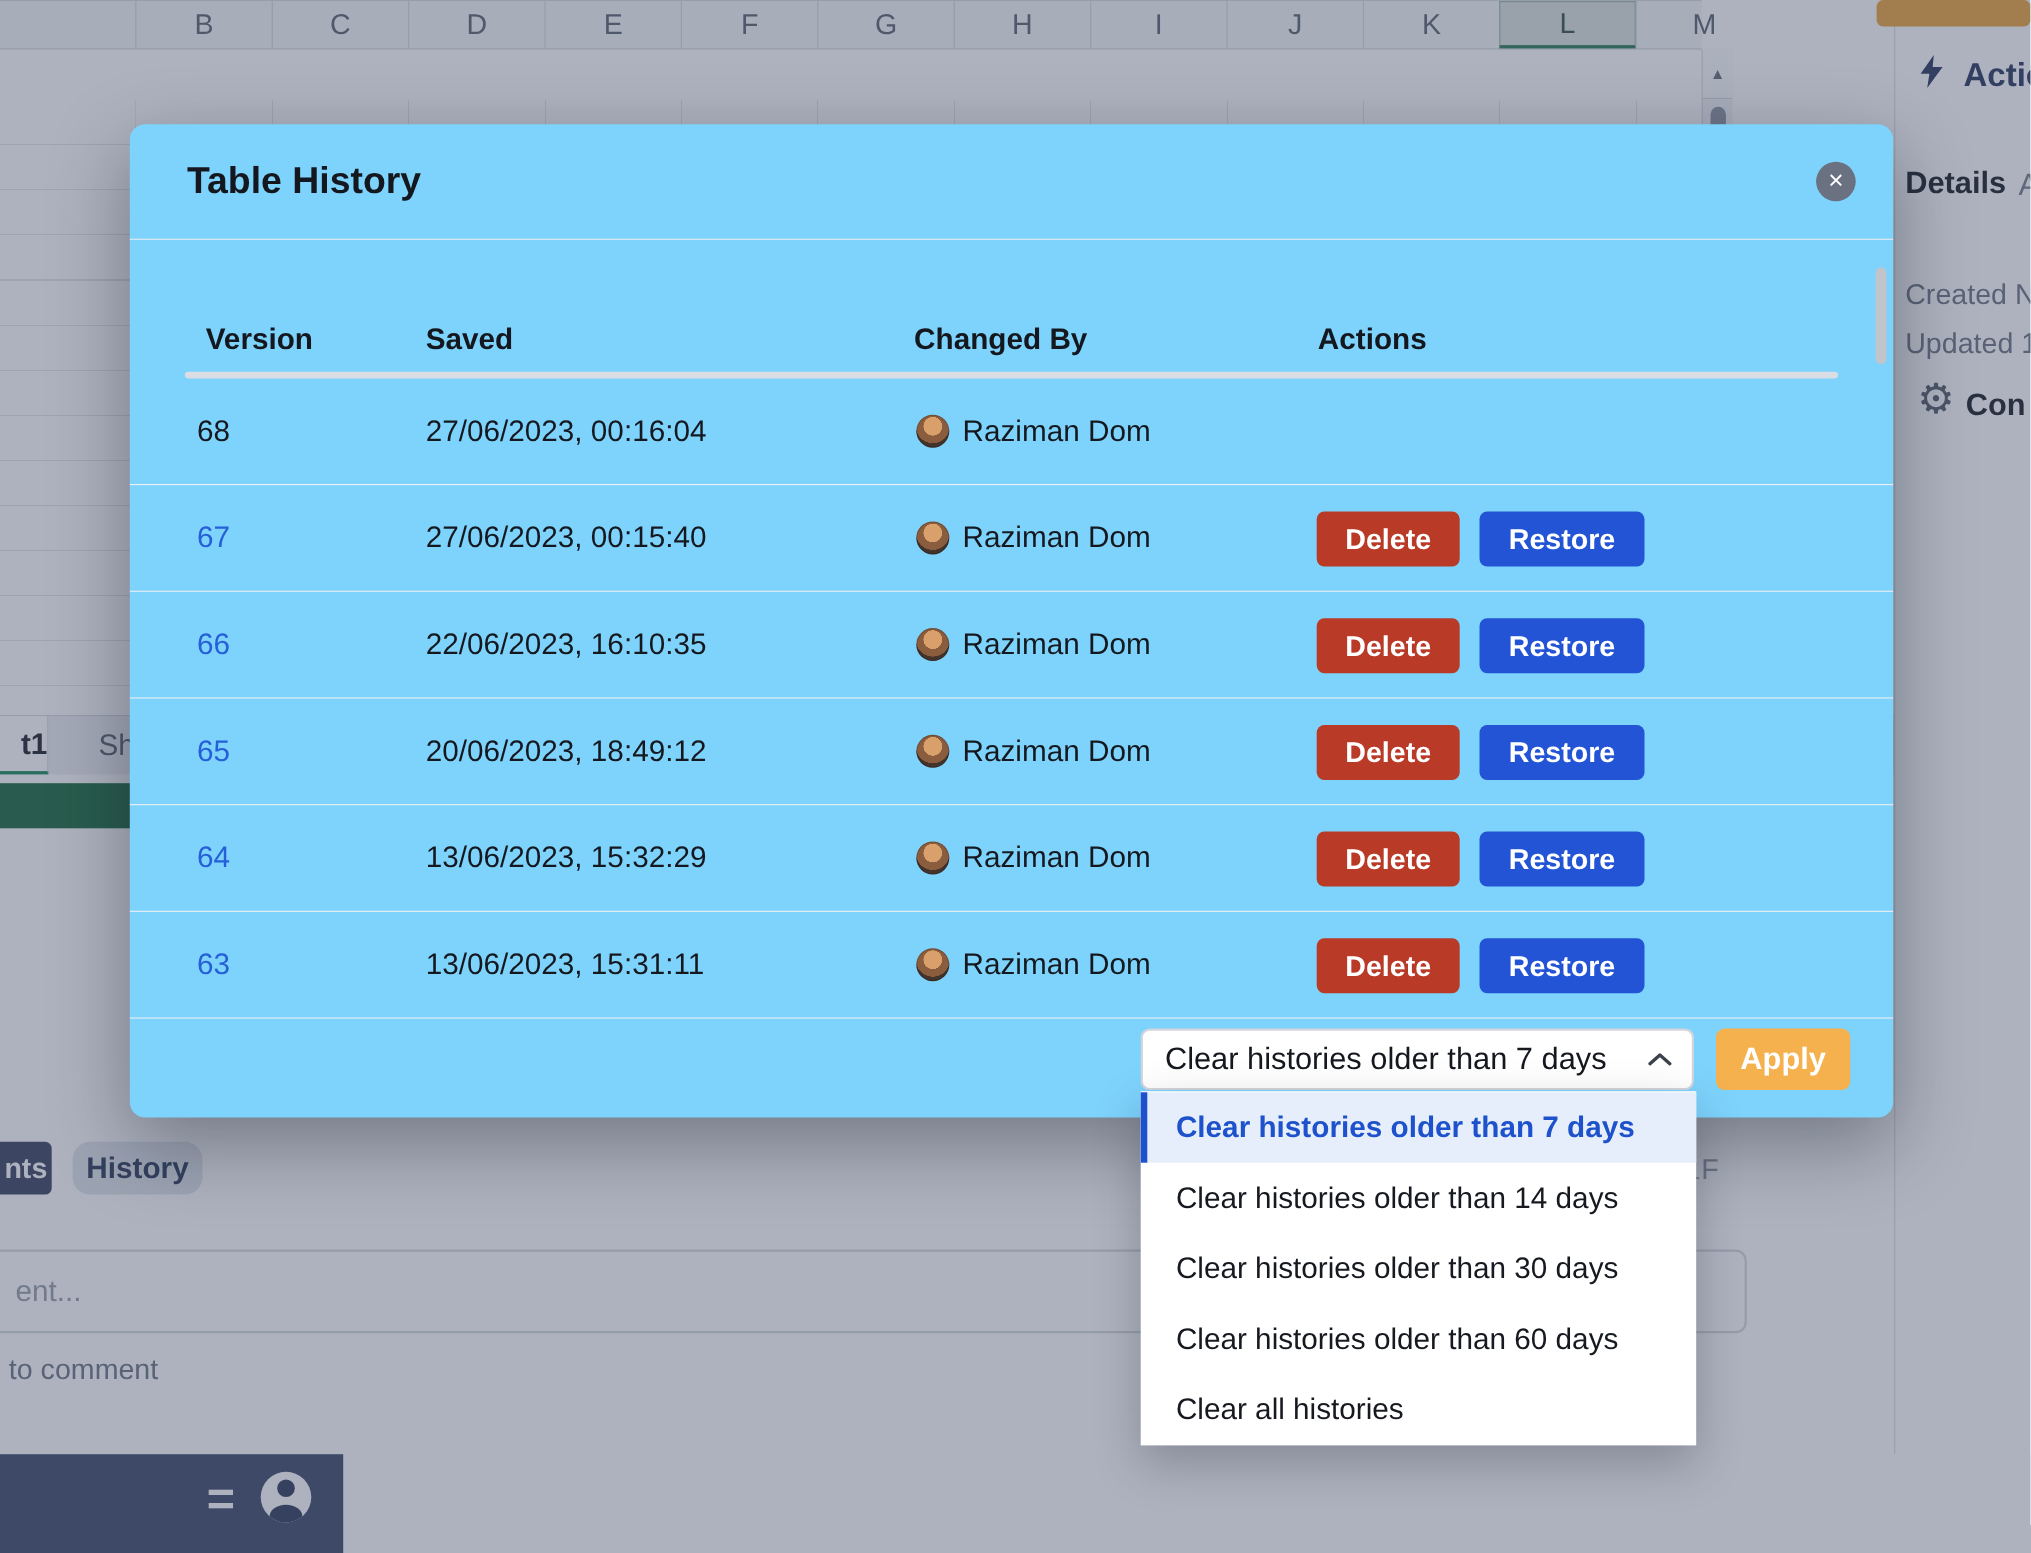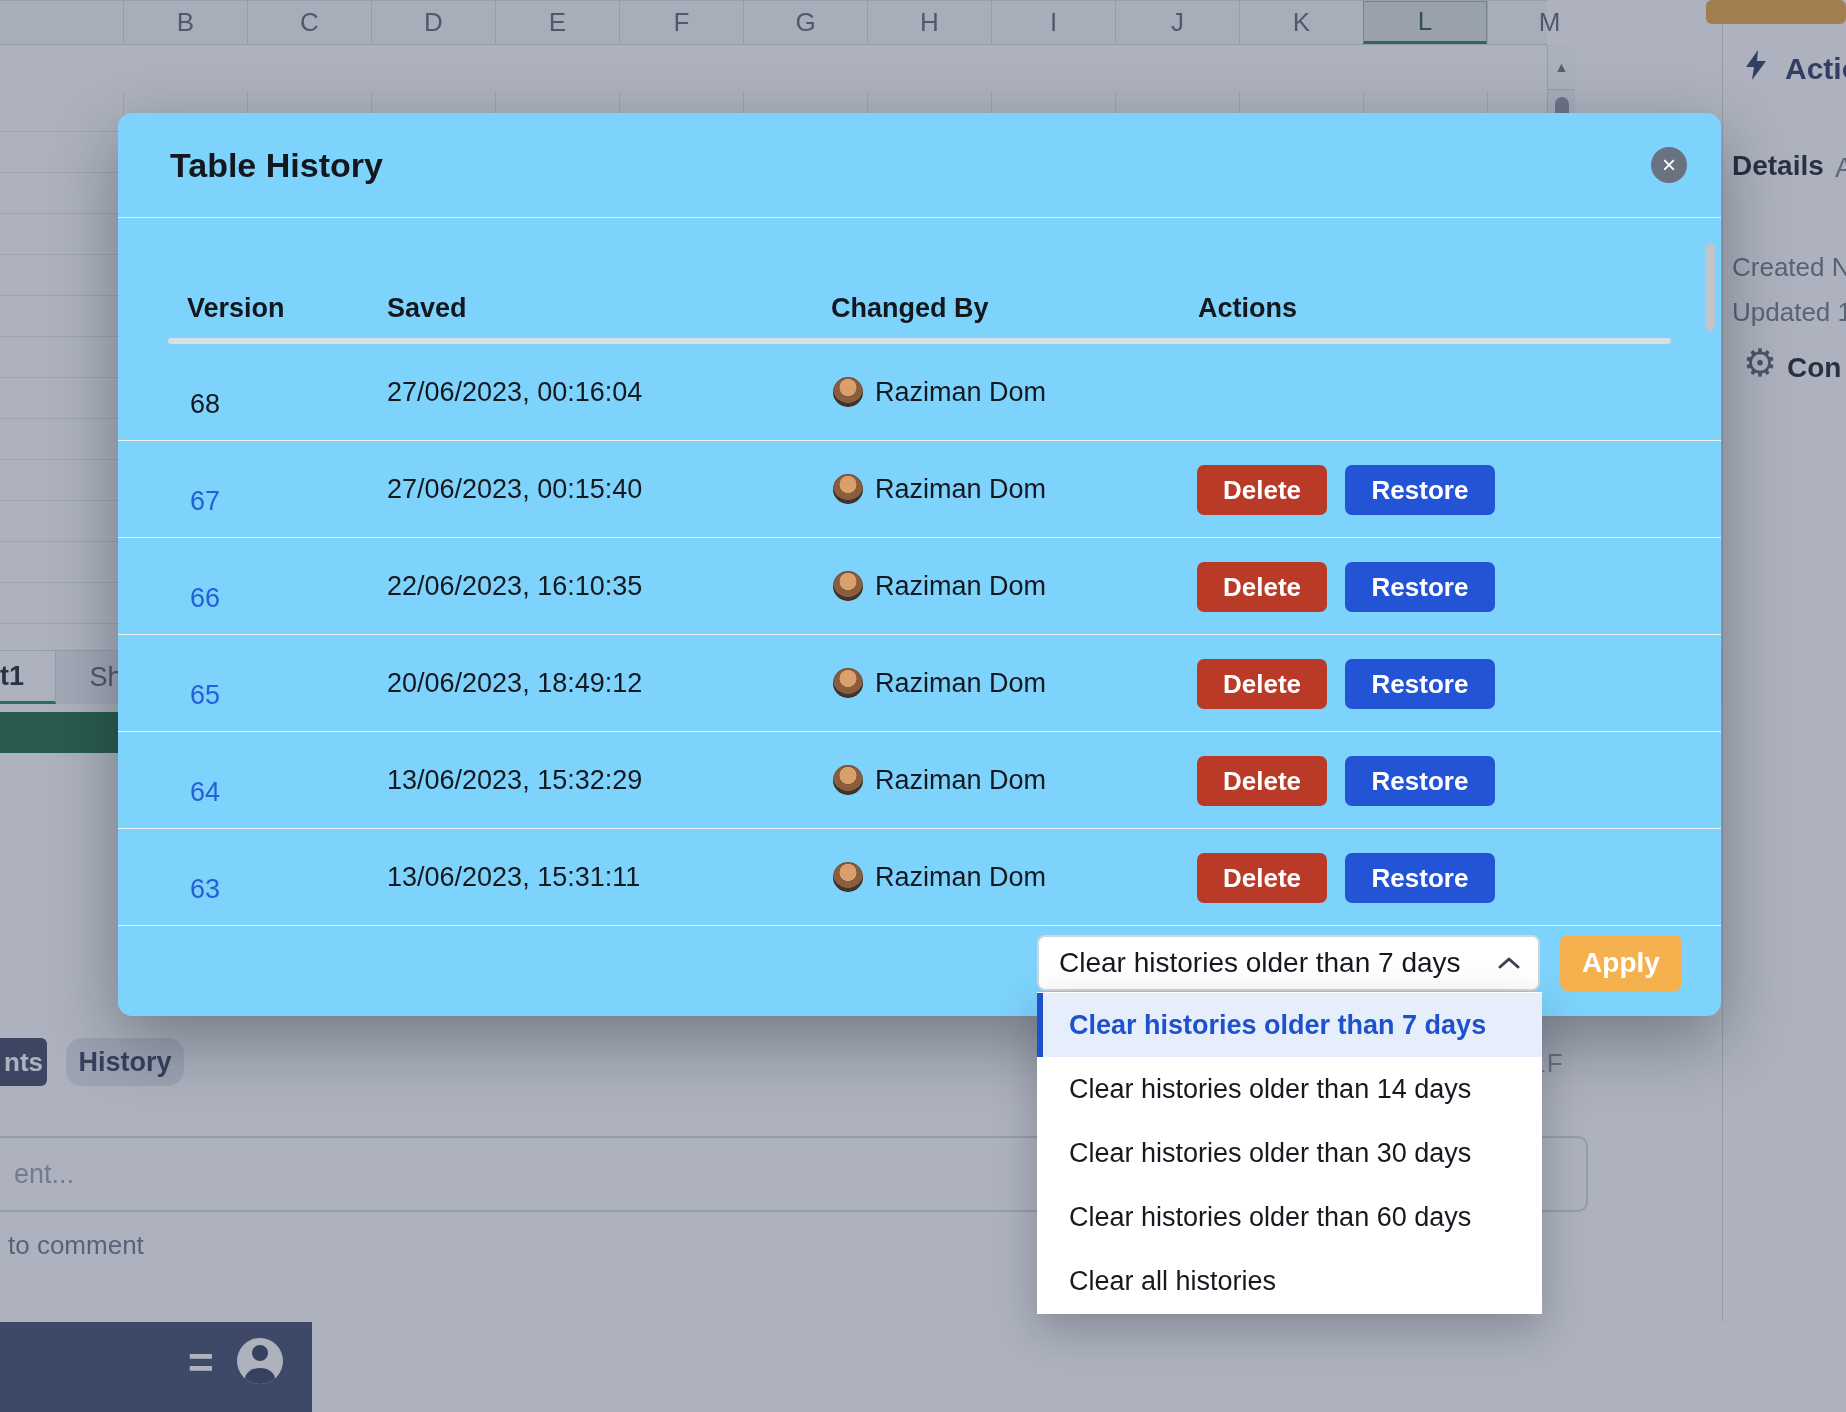--- a/index.html
+++ b/index.html
@@ -15,23 +15,23 @@
     border-top:1px solid #d8dbdf; border-bottom:1px solid #cfd3d8; }
   .colcell { position:absolute; top:0; width:124px; height:100%; border-left:1px solid #d4d7db;
     display:flex; align-items:center; justify-content:center; font-size:26px; color:#5f6670; }
   .colcell.selected { background:#dde4de; border:1px solid #9db3a6; border-bottom:3px solid #2f7a55; color:#39544a; }
   .grid-cols { left:123px; top:91px; width:1424px; height:559px;
     background:repeating-linear-gradient(to right, #e3e5e9 0 1px, transparent 1px 124px); }
   .grid-rows { left:0; top:91px; width:123px; height:559px;
     background:repeating-linear-gradient(to bottom, transparent 0 40px, #e3e5e9 40px 41px); }
 
   .sheetbar { left:0; top:650px; width:1722px; height:54px; background:#eef0f3; border-top:1px solid #d6d9dd; }
-  .sheettab-active { position:absolute; left:0; top:0; width:56px; height:100%; background:#fff;
+  .sheettab-active { position:absolute; left:0; top:0; width:44px; height:100%; background:#fff;
     border-right:1px solid #d6d9dd; border-bottom:3px solid #1c8a5a;
-    display:flex; align-items:center; justify-content:flex-start; font-weight:700; font-size:27px; color:#20242b; }
+    display:flex; align-items:center; justify-content:flex-end; font-weight:700; font-size:27px; color:#20242b; }
   .sheettab { position:absolute; left:54px; top:0; width:120px; height:100%;
     border-right:1px solid #d6d9dd; display:flex; align-items:center; justify-content:center;
     font-size:27px; color:#5b626b; }
   .green-cell { left:0; top:712px; width:123px; height:41px; background:#1d6b3e; }
 
   .ss-scrollbar { left:1547px; top:45px; width:28px; height:605px; background:#f3f4f6; border-left:1px solid #d6d9dd; }
   .ss-arrow { position:absolute; left:0; top:0; width:100%; height:45px; background:#fcfcfd;
     border-bottom:1px solid #d6d9dd; display:flex; align-items:center; justify-content:center;
     font-size:14px; color:#696f77; }
   .ss-thumb { position:absolute; left:7px; top:52px; width:14px; height:75px; background:#8f96a0; border-radius:7px; }
@@ -76,21 +76,21 @@
     font-size:24px; line-height:1; cursor:pointer; }
   .modal-scroll-thumb { position:absolute; right:6px; top:130px; width:10px; height:88px; background:#c0c4cb; border-radius:5px; }
 
   .th { position:absolute; top:180px; font-size:27px; font-weight:700; color:#14171d; }
   .th-version { left:69px; } .th-saved { left:269px; } .th-changed { left:713px; } .th-actions { left:1080px; }
   .head-divider { position:absolute; left:50px; top:225px; width:1503px; height:6px; background:#dadde3; border-radius:3px; }
 
   .rows { position:absolute; left:0; top:231px; width:100%; }
   .hrow { position:relative; height:97px; border-bottom:1px solid #edeff2; }
   .cell { position:absolute; top:50%; transform:translateY(-50%); font-size:27px; color:#15181e; white-space:nowrap; }
-  .ver { left:72px;margin-top:12px; }
+  .ver { left:61px; }
   .ver.link { color:#2660d8; cursor:pointer; }
   .saved { left:269px; }
   .name { left:757px; }
   .avatar { position:absolute; left:715px; top:50%; transform:translateY(-50%); width:30px; height:30px; border-radius:50%;
     background:radial-gradient(circle at 50% 35%, #d9a06b 0 34%, #8a5d3e 35% 62%, #43332a 63% 100%);
     box-shadow:inset 0 0 0 1px rgba(0,0,0,0.18); }
   .btn { position:absolute; top:24px; height:50px; border:none; border-radius:7px; color:#fff;
     font-family:inherit; font-size:26px; font-weight:600; display:flex; align-items:center; justify-content:center; cursor:pointer; }
   .btn-delete { left:1079px; width:130px; background:#b93a26; }
   .btn-restore { left:1227px; width:150px; background:#2454d6; }

